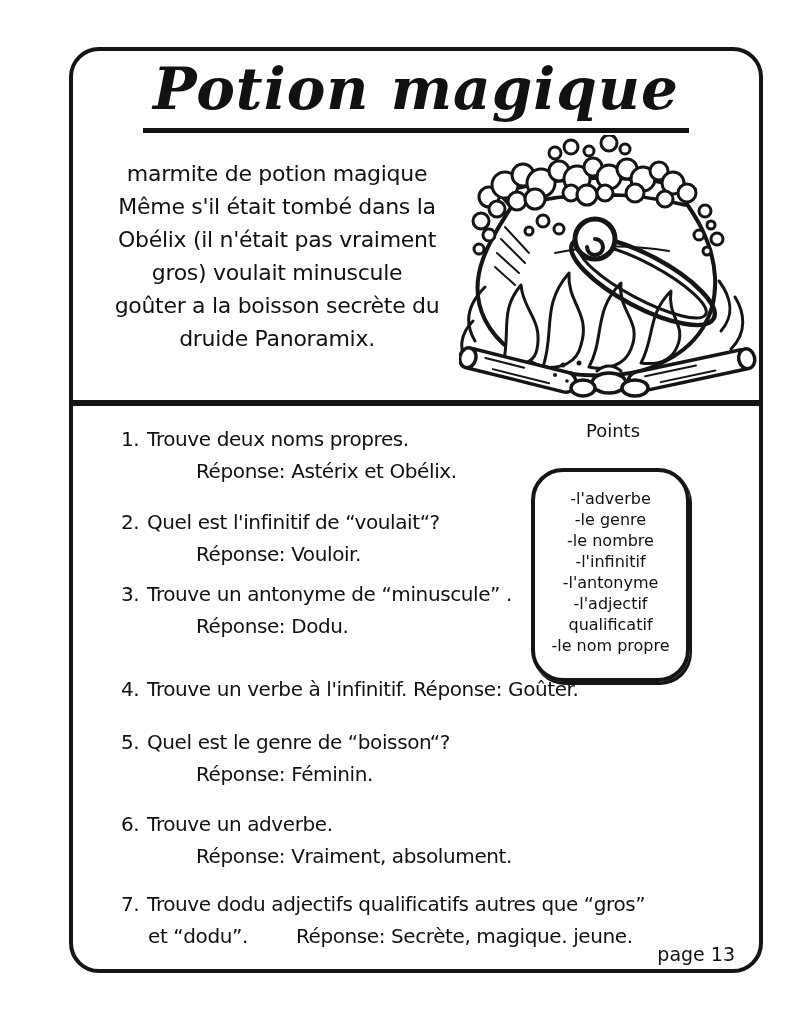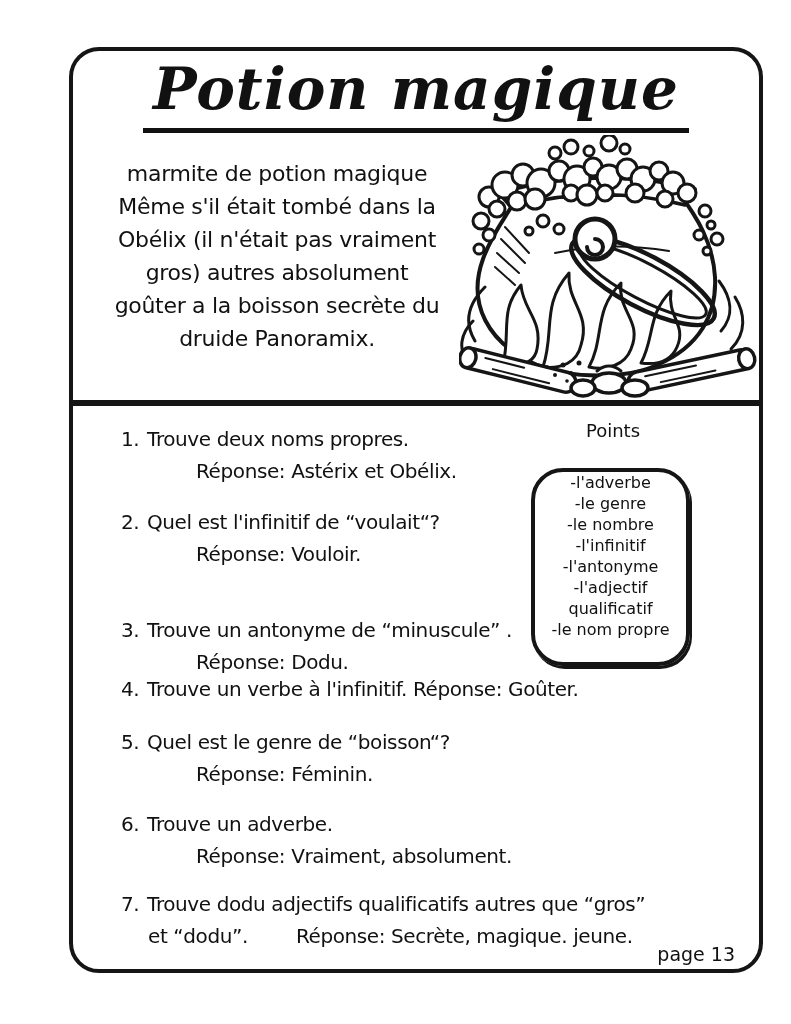--- a/index.html
+++ b/index.html
@@ -13,43 +13,43 @@
   .intro div{white-space:nowrap;}
   
   .cauldron{position:absolute;left:386px;top:84px;width:312px;height:266px;}
   
   .divider{position:absolute;left:0;right:0;top:349px;height:6px;background:#151515;}
   
   .q{position:absolute;left:48px;width:560px;font-size:20px;line-height:32px;letter-spacing:-0.4px;}
   .q .row{white-space:nowrap;}
   .q .num{display:inline-block;min-width:26px;}
   .q .ans{padding-left:75px;white-space:nowrap;}
-  .q1{top:372px}.q2{top:455px}.q3{top:563px}.q4{top:622px}.q5{top:675px}.q6{top:757px}.q7{top:837px}
+  .q1{top:372px}.q2{top:455px}.q3{top:527px}.q4{top:622px}.q5{top:675px}.q6{top:757px}.q7{top:837px}
   .q7 .cont{padding-left:27px;}
   .q7 .ans-inline{margin-left:48px;}
   
   .side-heading{position:absolute;left:452px;top:367px;width:176px;text-align:center;font-size:18px;line-height:25px;}
-  .gram-box{position:absolute;left:458px;top:417px;width:151px;height:190px;border:4px solid #151515;border-radius:32px;box-shadow:2px 3px 0 #151515;text-align:center;font-size:16px;line-height:21px;box-sizing:content-box;}
+  .gram-box{position:absolute;left:458px;top:417px;width:151px;height:190px;border:4px solid #151515;border-radius:32px;box-shadow:2px 3px 0 #151515;text-align:center;font-size:16px;line-height:21px;padding-top:16px;box-sizing:content-box;}
   
   .page-num{position:absolute;right:24px;top:892px;font-size:19px;}
 </style>
 </head>
 <body>
 
 <div class="sheet">
 
   <div class="title-wrap">
     <span class="title">Potion magique</span>
   </div>
 
   <div class="intro">
     <div>marmite de potion magique</div>
     <div>Même s'il était tombé dans la</div>
     <div>Obélix (il n'était pas vraiment</div>
-    <div>gros) autres absolument</div>
+    <div>gros) voulait minuscule</div>
     <div>goûter a la boisson secrète du</div>
     <div>druide Panoramix.</div>
   </div>
 
   <svg class="cauldron" viewBox="0 0 312 266" fill="none" stroke="#151515" stroke-linecap="round" stroke-linejoin="round">
 
     <g>
       <path d="M58,62 C50,78 34,96 24,124 C8,168 28,208 78,230 C112,244 168,244 198,230 C240,212 258,180 256,142 C254,108 238,82 220,58 L214,52 C180,62 100,62 58,62 Z" fill="#ffffff" stroke-width="4"></path>
       <path d="M40,58 Q136,30 236,54 L226,70 Q138,48 52,72 Z" fill="#ffffff" stroke-width="3.5"></path>
 

